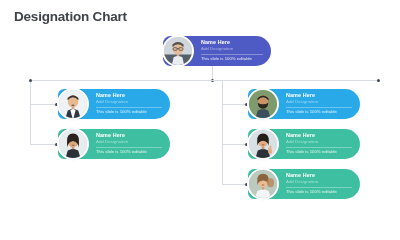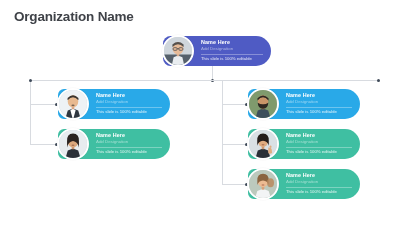--- a/index.html
+++ b/index.html
@@ -56,21 +56,21 @@
   .edit{
     font-size:4.3px;color:rgba(255,255,255,0.86);
     white-space:nowrap;
   }
 </style>
 </head>
 <body>
 
 <div id="slide">
 
-  <div id="title">Organization Name</div>
+  <div id="title">Designation Chart</div>
 
   <div class="conn vline" style="left:212px;top:66px;height:14px;"></div>
   <div class="dot" style="left:210.5px;top:78.5px;"></div>
 
   <div class="conn hline" style="left:30px;top:80px;width:348px;"></div>
 
   <div class="conn vline" style="left:30px;top:80px;height:64px;"></div>
   <div class="dot" style="left:28.5px;top:78.5px;"></div>
   <div class="conn hline" style="left:30px;top:104px;width:28px;"></div>
   <div class="dot" style="left:55px;top:102.5px;"></div>

